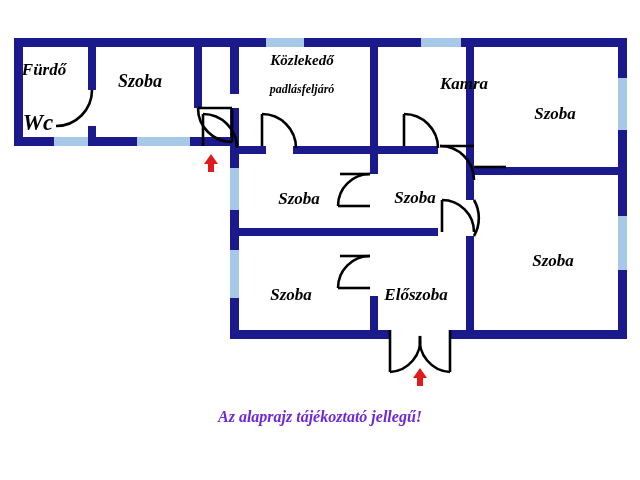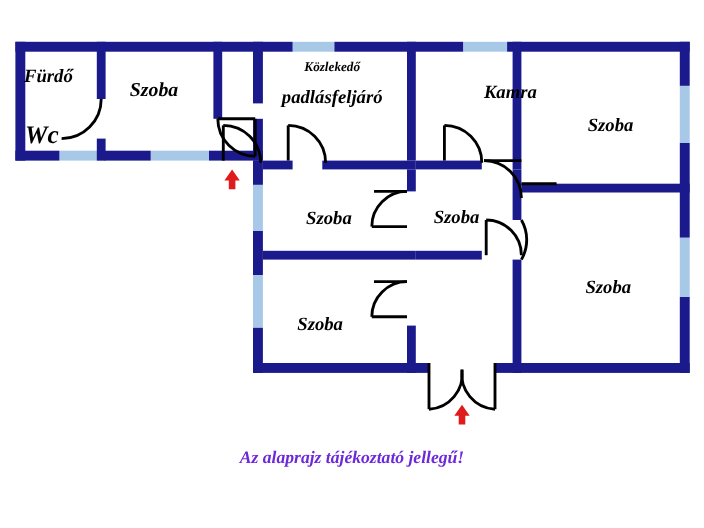--- a/index.html
+++ b/index.html
@@ -186,32 +186,33 @@
     </g>
 
   </svg>
 
   <div class="room-label" style="left:44px;  top:70px;  font-size:17px;">Fürdő</div>
 
   <div class="room-label" style="left:38px;  top:123px; font-size:23px;">Wc</div>
 
   <div class="room-label" style="left:140px; top:82px;  font-size:18px;">Szoba</div>
 
-  <div class="room-label" style="left:302px; top:61px;  font-size:12px;">Közlekedő</div>
-
-  <div class="room-label" style="left:302px; top:89px;  font-size:17px;text-align:center;">padlásfeljáró</div>
+  <div class="room-label" style="left:302px; top:61px;  font-size:15px;">Közlekedő</div>
+
+  <div class="room-label" style="left:302px; top:89px;  font-size:12px;text-align:center;">padlásfeljáró</div>
 
   <div class="room-label" style="left:419px; top:84px;  font-size:17px;margin-left:45px;">Kamra</div>
 
   <div class="room-label" style="left:555px; top:114px; font-size:17px;">Szoba</div>
 
   <div class="room-label" style="left:299px; top:199px; font-size:17px;">Szoba</div>
 
   <div class="room-label" style="left:415px; top:198px; font-size:17px;">Szoba</div>
 
   <div class="room-label" style="left:553px; top:261px; font-size:17px;">Szoba</div>
 
   <div class="room-label" style="left:291px; top:295px; font-size:17px;">Szoba</div>
 
+  <div class="room-label" style="left:416px; top:295px; font-size:17px;">Előszoba</div>
 
   <div id="disclaimer-caption">Az alaprajz tájékoztató jellegű!</div>
 
 </div>
 
 </body></html>

